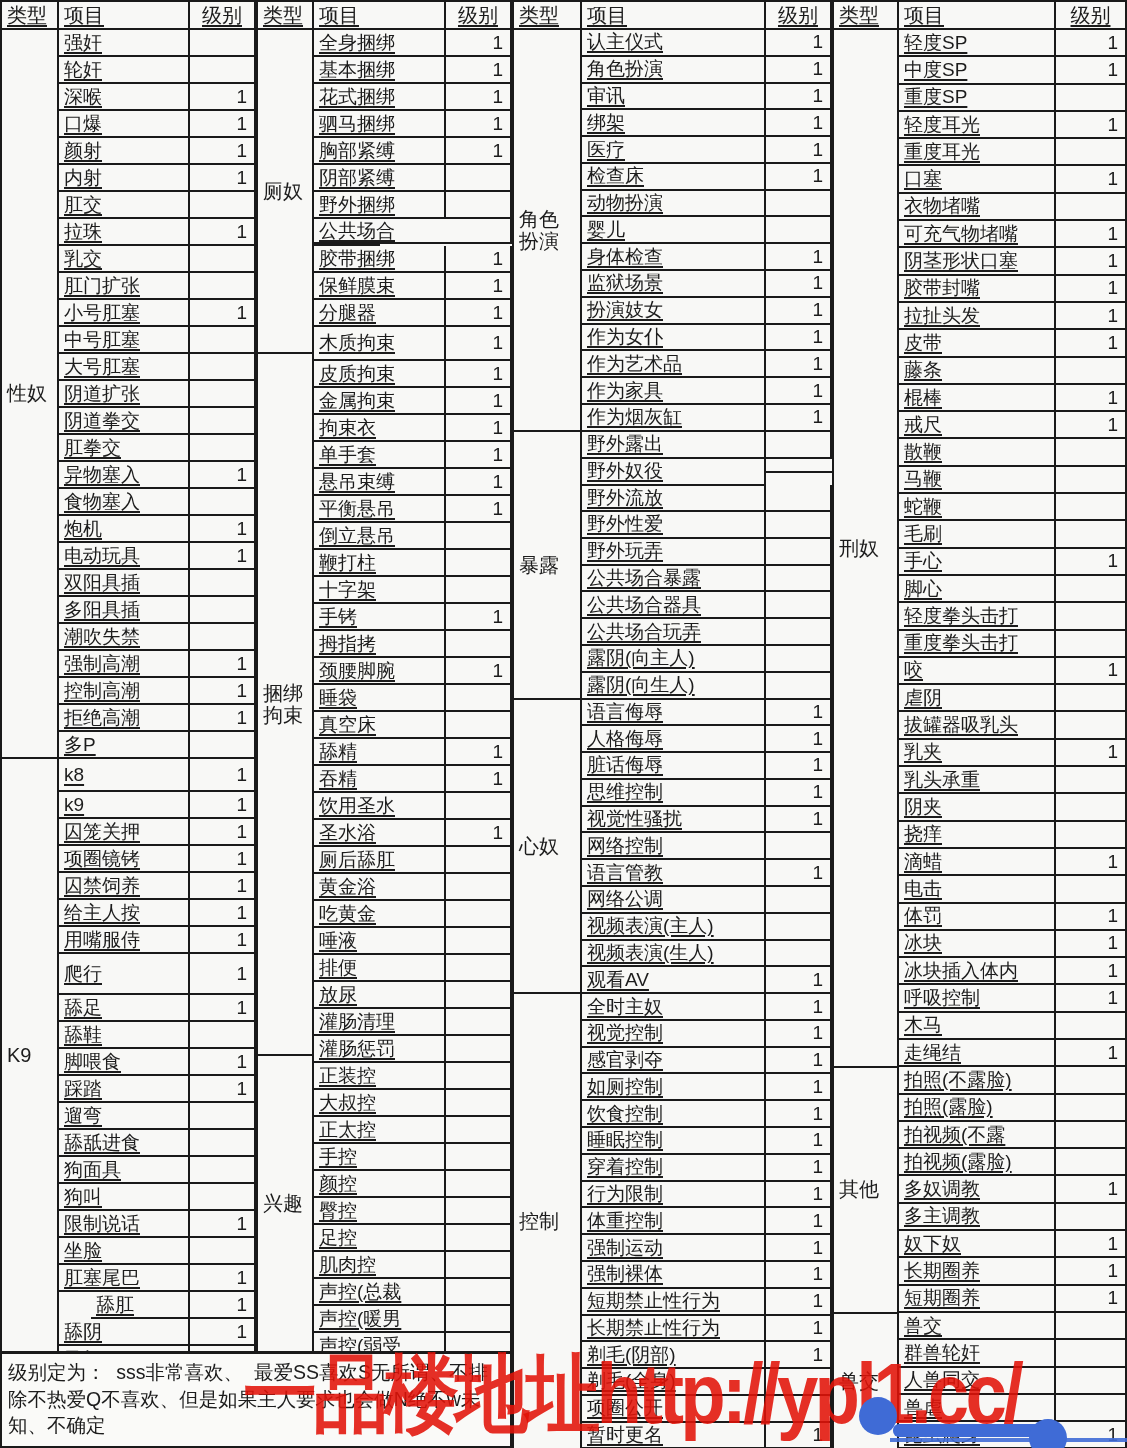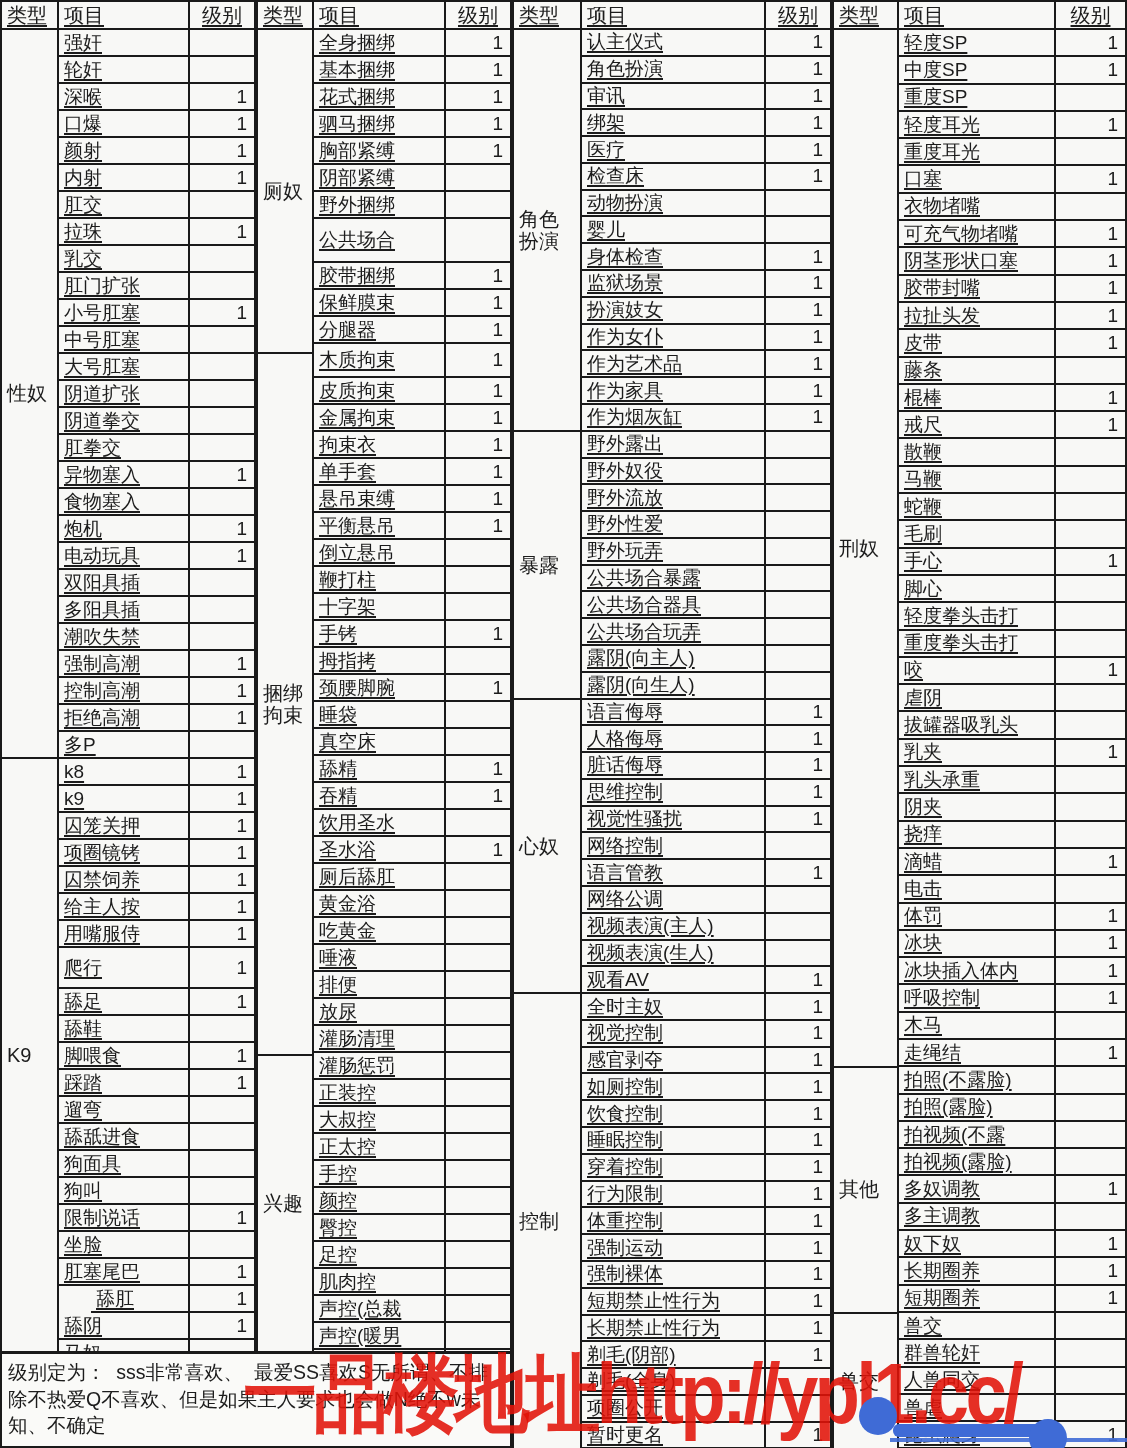--- a/index.html
+++ b/index.html
@@ -206,21 +206,21 @@
             <u>拒绝高潮</u>
           </div>
           <div class="lcell" style="width: 66px;">1</div>
         </div>
         <div class="irow" style="height: 27px;">
           <div class="icell">
             <u>多P</u>
           </div>
           <div class="lcell" style="width: 66px;"></div>
         </div>
-        <div class="irow" style="height: 27px;">
+        <div class="irow" style="height: 33px;">
           <div class="icell">
             <u>k8</u>
           </div>
           <div class="lcell" style="width: 66px;">1</div>
         </div>
         <div class="irow" style="height: 27px;">
           <div class="icell">
             <u>k9</u>
           </div>
           <div class="lcell" style="width: 66px;">1</div>
@@ -403,21 +403,21 @@
             <u>阴部紧缚</u>
           </div>
           <div class="lcell" style="width: 66px;"></div>
         </div>
         <div class="irow" style="height: 27px;">
           <div class="icell">
             <u>野外捆绑</u>
           </div>
           <div class="lcell" style="width: 66px;"></div>
         </div>
-        <div class="irow" style="height: 44px;">
+        <div class="irow" style="height: 27px; flex-direction: column;">
           <div class="icell">
             <u>公共场合</u>
           </div>
           <div class="lcell" style="width: 66px;"></div>
         </div>
         <div class="irow" style="height: 27px;">
           <div class="icell">
             <u>胶带捆绑</u>
           </div>
           <div class="lcell" style="width: 66px;">1</div>
@@ -775,21 +775,21 @@
             <u>作为烟灰缸</u>
           </div>
           <div class="lcell" style="width: 66px;">1</div>
         </div>
         <div class="irow" style="height: 26.79px;">
           <div class="icell">
             <u>野外露出</u>
           </div>
           <div class="lcell" style="width: 66px;"></div>
         </div>
-        <div class="irow" style="height: 26.79px;">
+        <div class="irow" style="height: 26.79px; align-items: center;">
           <div class="icell">
             <u>野外奴役</u>
           </div>
           <div class="lcell" style="width: 66px;"></div>
         </div>
         <div class="irow" style="height: 26.79px;">
           <div class="icell">
             <u>野外流放</u>
           </div>
           <div class="lcell" style="width: 66px;"></div>

